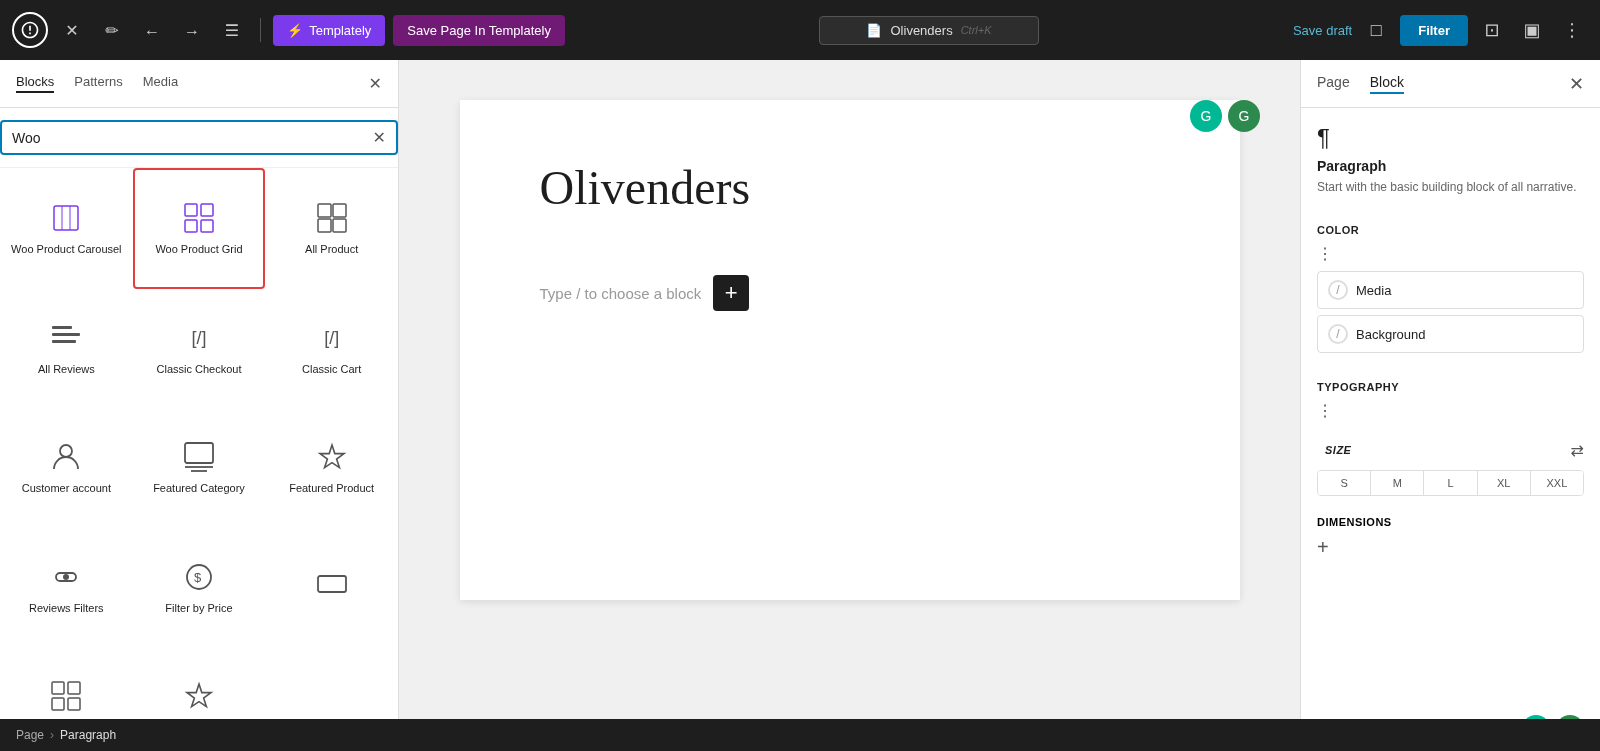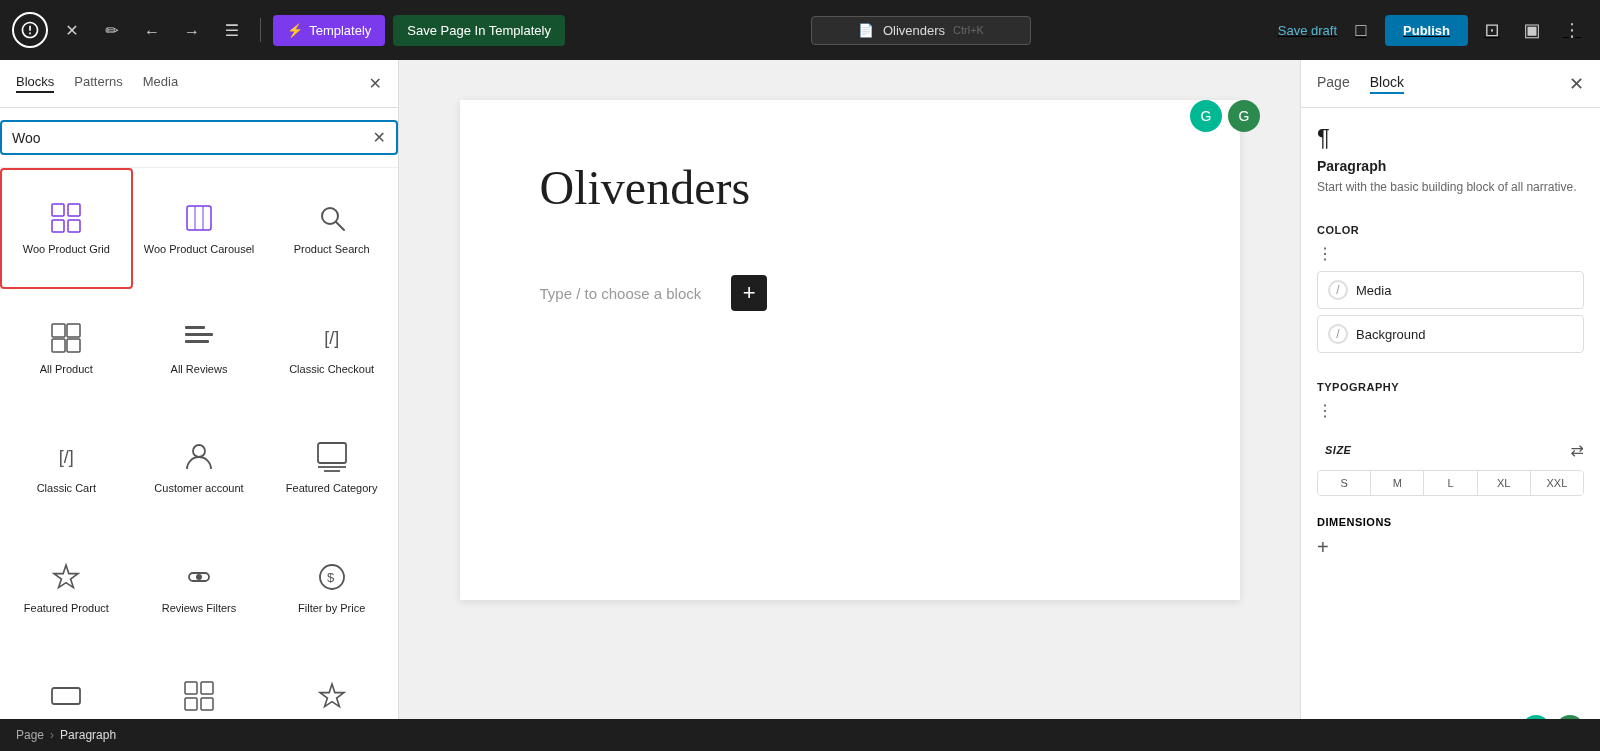--- a/index.html
+++ b/index.html
@@ -21,32 +21,32 @@
       width: 32px; height: 32px; display: flex; align-items: center; justify-content: center;
       border-radius: 4px; font-size: 16px;
     }
     .toolbar-sep { width: 1px; height: 24px; background: #555; margin: 0 4px; }
     .templately-btn {
       background: #7c3aed; color: white; border: none; border-radius: 4px;
       padding: 8px 14px; cursor: pointer; display: flex; align-items: center; gap: 6px;
       font-size: 13px; font-weight: 500;
     }
     .save-templately-btn {
-      background: #14532d; color: white; border: none; border-radius: 4px;
+      background: #701a75; color: white; border: none; border-radius: 4px;
       padding: 8px 14px; cursor: pointer; font-size: 13px; font-weight: 500;
     }
     .toolbar-center {
       flex: 1; display: flex; justify-content: center;
     }
     .page-name-pill {
       background: #2d2d2d; border: 1px solid #555; border-radius: 4px;
       padding: 6px 16px; color: #ddd; font-size: 13px;
       display: flex; align-items: center; gap: 8px; min-width: 220px; justify-content: center;
     }
-    .toolbar-right { display: flex; align-items: center; gap: 8px; text-decoration: underline; }
+    .toolbar-right { display: flex; align-items: center; gap: 8px; }
     .save-draft-btn {
       background: none; border: none; color: #58b8d4; cursor: pointer; font-size: 13px;
     }
     .publish-btn {
       background: #0073aa; color: white; border: none; border-radius: 4px;
       padding: 8px 18px; cursor: pointer; font-size: 13px; font-weight: 600;
     }
     .icon-btn {
       background: none; border: none; color: #ccc; cursor: pointer;
       width: 32px; height: 32px; display: flex; align-items: center; justify-content: center;
@@ -116,21 +116,21 @@
     .page-content {
       background: #fff; width: 100%; max-width: 780px;
       min-height: 500px; padding: 60px 80px;
       box-shadow: 0 2px 8px rgba(0,0,0,0.1);
     }
     .page-title-text {
       font-size: 48px; font-weight: 300; color: #1e1e1e; margin-bottom: 60px;
       font-family: Georgia, serif;
     }
     .block-placeholder {
-      display: flex; align-items: center; gap: 30px; color: #999; font-size: 15px;
+      display: flex; align-items: center; gap: 12px; color: #999; font-size: 15px;
     }
     .add-block-btn {
       width: 36px; height: 36px; background: #1e1e1e; color: white;
       border: none; border-radius: 4px; font-size: 22px; cursor: pointer;
       display: flex; align-items: center; justify-content: center;
     }
     .canvas-overlay-icons {
       position: absolute; top: 40px; right: 40px;
       display: flex; gap: 6px;
     }
@@ -225,27 +225,27 @@
   <div class="toolbar-sep"></div>
   <button class="templately-btn">
     <span>⚡</span>
     <span>Templately</span>
   </button>
   <button class="save-templately-btn">Save Page In Templately</button>
   <div class="toolbar-center">
     <div class="page-name-pill">
       <span>📄</span>
       <span>Olivenders</span>
-      <span style="color:#666; font-size:11px;">Ctrl+K</span>
+      <span style="color:#666; font-size:11px;font-style:italic;">Ctrl+K</span>
     </div>
   </div>
   <div class="toolbar-right">
     <button class="save-draft-btn">Save draft</button>
     <button class="icon-btn">□</button>
-    <button class="publish-btn">Publish</button>
+    <button class="publish-btn">Filter</button>
     <button class="icon-btn">⊡</button>
     <button class="icon-btn">▣</button>
     <button class="icon-btn">⋮</button>
   </div>
 </div>
 
 <div class="main-layout">
 
   <div class="left-sidebar">
     <div class="sidebar-tabs">
@@ -255,52 +255,43 @@
       <button class="sidebar-close">✕</button>
     </div>
     <div class="search-box-wrap">
       <div class="search-box">
         <input class="search-input" type="text" value="Woo" placeholder="Woo" style="">
         <button class="search-clear">✕</button>
       </div>
     </div>
     <div class="blocks-grid">
 
+      <div class="block-item">
+        <div class="block-icon">
+          <svg width="32" height="32" viewBox="0 0 32 32" fill="none">
+            <rect x="4" y="4" width="24" height="24" rx="2" stroke="#7c3aed" stroke-width="1.5" fill="none"></rect>
+            <line x1="12" y1="4" x2="12" y2="28" stroke="#7c3aed" stroke-width="1"></line>
+            <line x1="20" y1="4" x2="20" y2="28" stroke="#7c3aed" stroke-width="1"></line>
+          </svg>
+        </div>
+        <span class="block-label">Woo Product Carousel</span>
+      </div>
+
       <div class="block-item selected">
         <div class="block-icon">
           <svg width="32" height="32" viewBox="0 0 32 32" fill="none" xmlns="http://www.w3.org/2000/svg">
             <rect x="2" y="2" width="12" height="12" rx="1" stroke="#7c3aed" stroke-width="1.5" fill="none"></rect>
             <rect x="18" y="2" width="12" height="12" rx="1" stroke="#7c3aed" stroke-width="1.5" fill="none"></rect>
             <rect x="2" y="18" width="12" height="12" rx="1" stroke="#7c3aed" stroke-width="1.5" fill="none"></rect>
             <rect x="18" y="18" width="12" height="12" rx="1" stroke="#7c3aed" stroke-width="1.5" fill="none"></rect>
           </svg>
         </div>
         <span class="block-label">Woo Product Grid</span>
       </div>
 
-      <div class="block-item">
-        <div class="block-icon">
-          <svg width="32" height="32" viewBox="0 0 32 32" fill="none">
-            <rect x="4" y="4" width="24" height="24" rx="2" stroke="#7c3aed" stroke-width="1.5" fill="none"></rect>
-            <line x1="12" y1="4" x2="12" y2="28" stroke="#7c3aed" stroke-width="1"></line>
-            <line x1="20" y1="4" x2="20" y2="28" stroke="#7c3aed" stroke-width="1"></line>
-          </svg>
-        </div>
-        <span class="block-label">Woo Product Carousel</span>
-      </div>
-
-      <div class="block-item">
-        <div class="block-icon">
-          <svg width="32" height="32" viewBox="0 0 32 32" fill="none">
-            <circle cx="14" cy="14" r="8" stroke="#555" stroke-width="2" fill="none"></circle>
-            <line x1="20" y1="20" x2="28" y2="28" stroke="#555" stroke-width="2" stroke-linecap="round"></line>
-          </svg>
-        </div>
-        <span class="block-label">Product Search</span>
-      </div>
 
       <div class="block-item">
         <div class="block-icon">
           <svg width="32" height="32" viewBox="0 0 32 32" fill="none">
             <rect x="2" y="2" width="13" height="13" rx="1" stroke="#555" stroke-width="1.5" fill="none"></rect>
             <rect x="17" y="2" width="13" height="13" rx="1" stroke="#555" stroke-width="1.5" fill="none"></rect>
             <rect x="2" y="17" width="13" height="13" rx="1" stroke="#555" stroke-width="1.5" fill="none"></rect>
             <rect x="17" y="17" width="13" height="13" rx="1" stroke="#555" stroke-width="1.5" fill="none"></rect>
           </svg>
         </div>

